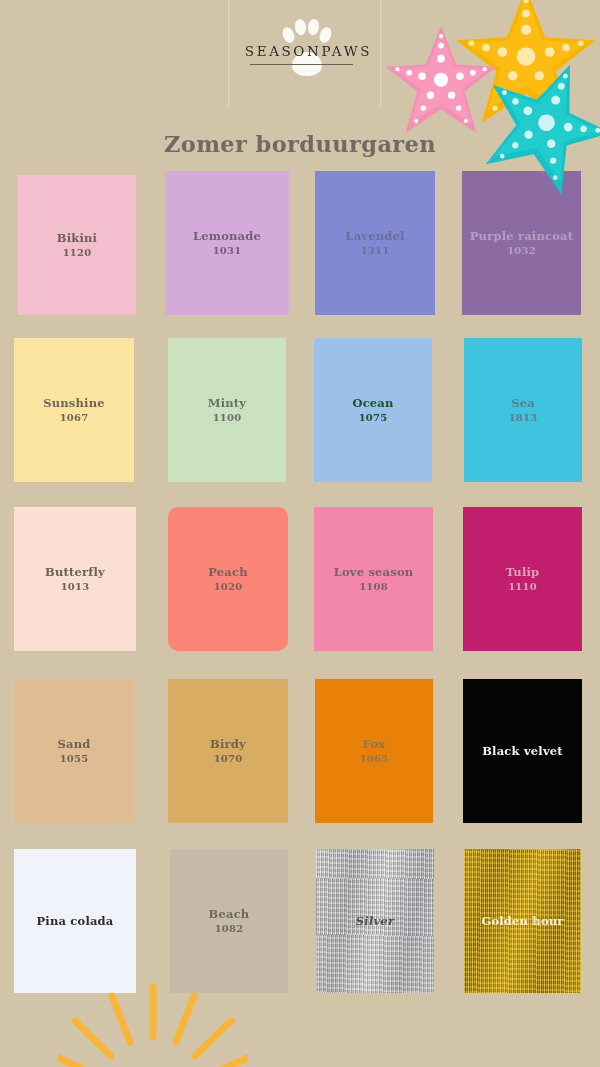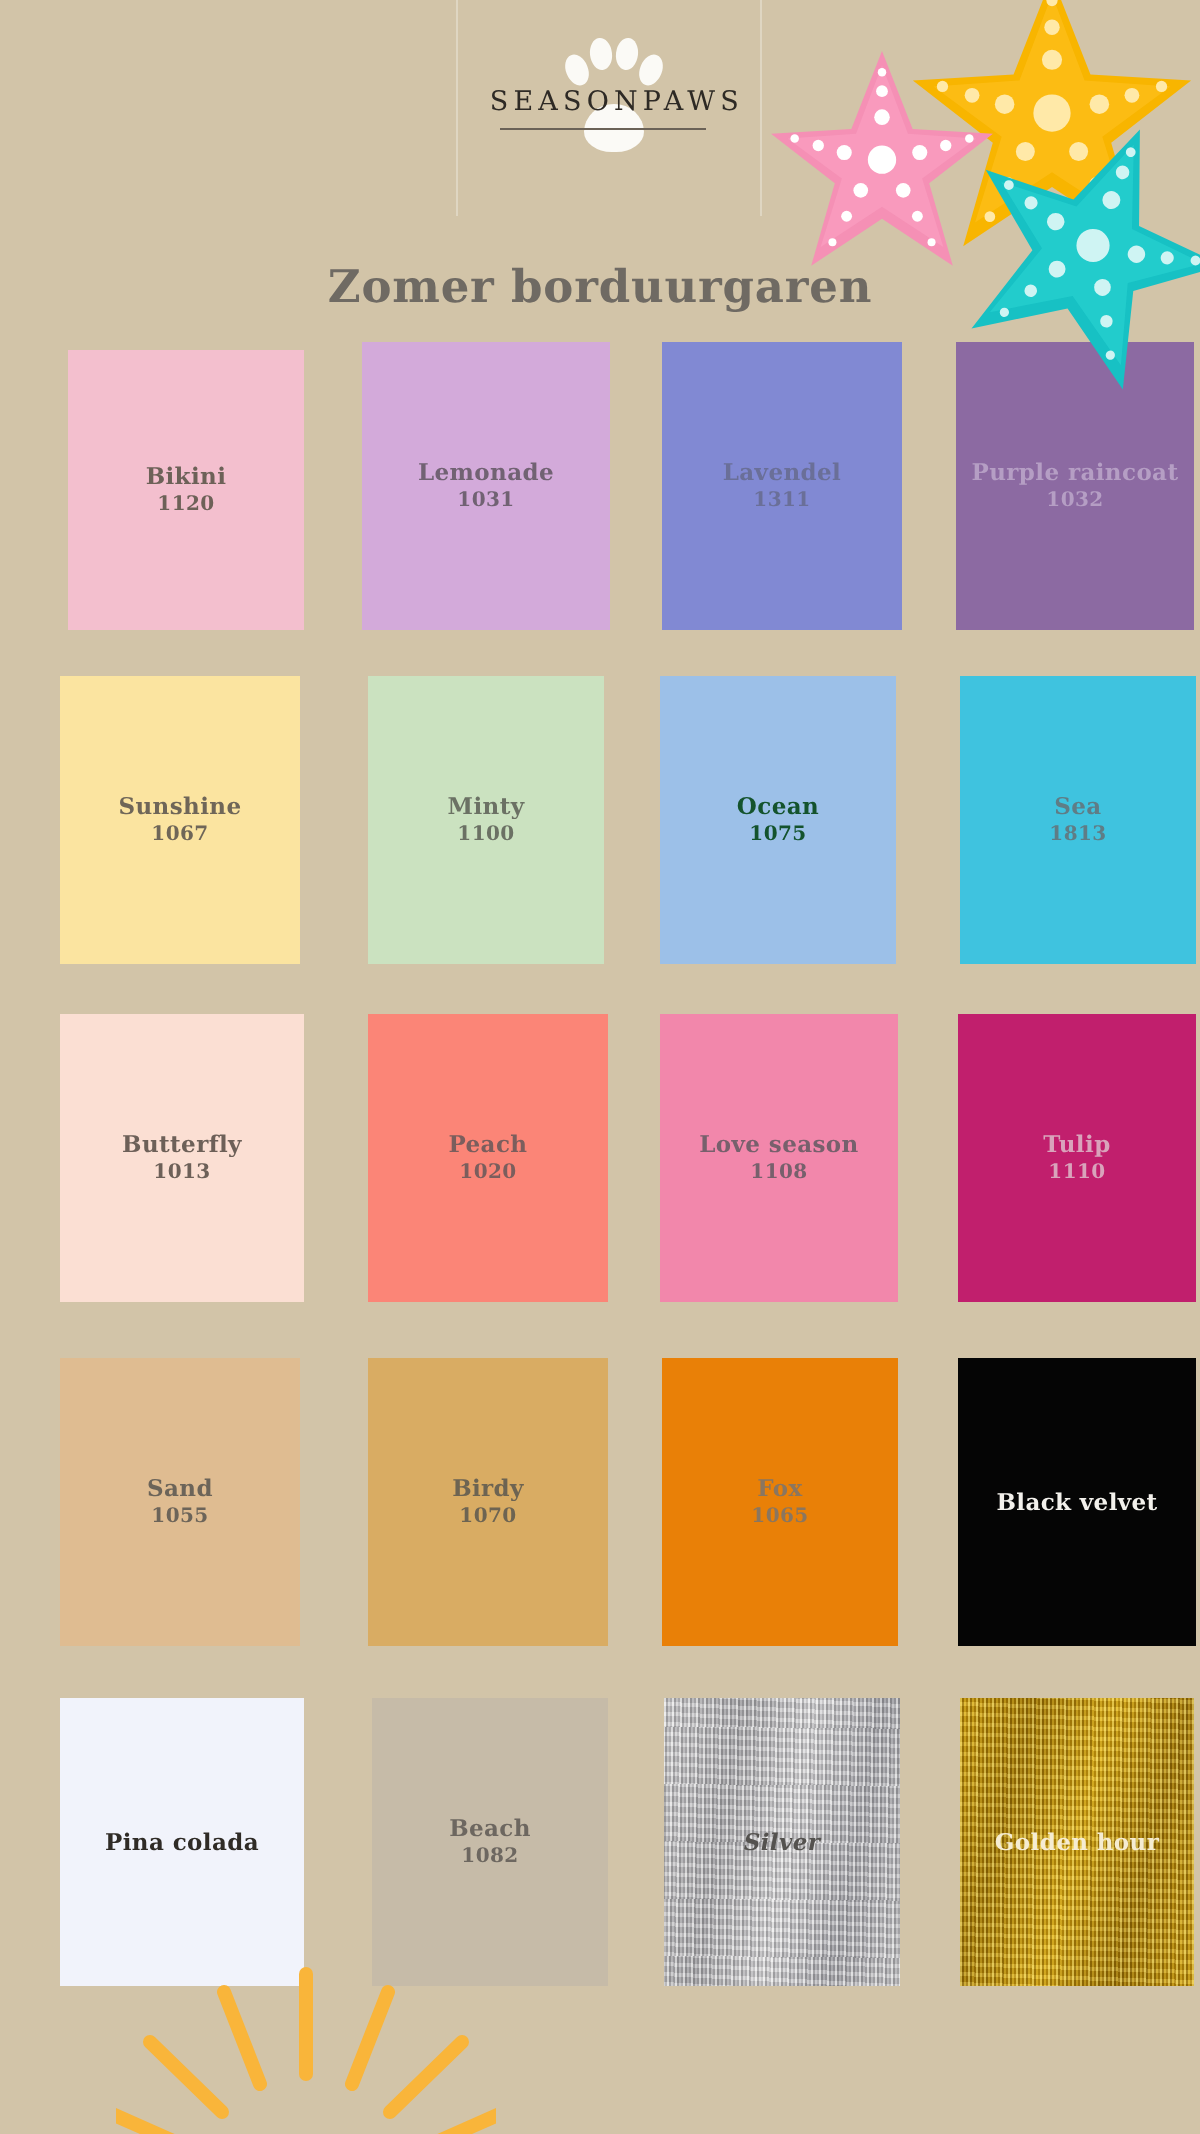--- a/index.html
+++ b/index.html
@@ -107,21 +107,20 @@
     color: #6f6a63;
     z-index: 3;
   }
 
   
   .grid {
     position: absolute;
     left: 0; top: 171px;
     width: 600px;
     z-index: 2;
-    padding-left: 16px;
   }
   .row {
     position: relative;
     height: 170px;
   }
   .swatch {
     position: absolute;
     display: flex;
     flex-direction: column;
     align-items: center;
@@ -322,21 +321,21 @@
       <span class="nm">Sea</span>
       <span class="cd">1813</span>
     </div>
   </div>
 
   <div class="row">
     <div class="swatch" style="left: 14px; top: -4px; width: 122px; height: 144px; background-color: rgb(251, 223, 211); color: rgb(109, 96, 88);">
       <span class="nm">Butterfly</span>
       <span class="cd">1013</span>
     </div>
-    <div class="swatch" style="left: 168px; top: -4px; width: 120px; height: 144px; background-color: rgb(251, 133, 119); color: rgb(123, 94, 93);">
+    <div class="swatch" style="left: 168px; top: -4px; width: 120px; height: 144px; background-color: rgb(251, 133, 119); color: rgb(123, 94, 93); border-radius: 10px;">
       <span class="nm">Peach</span>
       <span class="cd">1020</span>
     </div>
     <div class="swatch" style="left: 314px; top: -4px; width: 119px; height: 144px; background-color: rgb(242, 135, 171); color: rgb(119, 96, 108);">
       <span class="nm">Love season</span>
       <span class="cd">1108</span>
     </div>
     <div class="swatch" style="left: 463px; top: -4px; width: 119px; height: 144px; background-color: rgb(193, 31, 109); color: rgb(217, 163, 187);">
       <span class="nm">Tulip</span>
       <span class="cd">1110</span>

